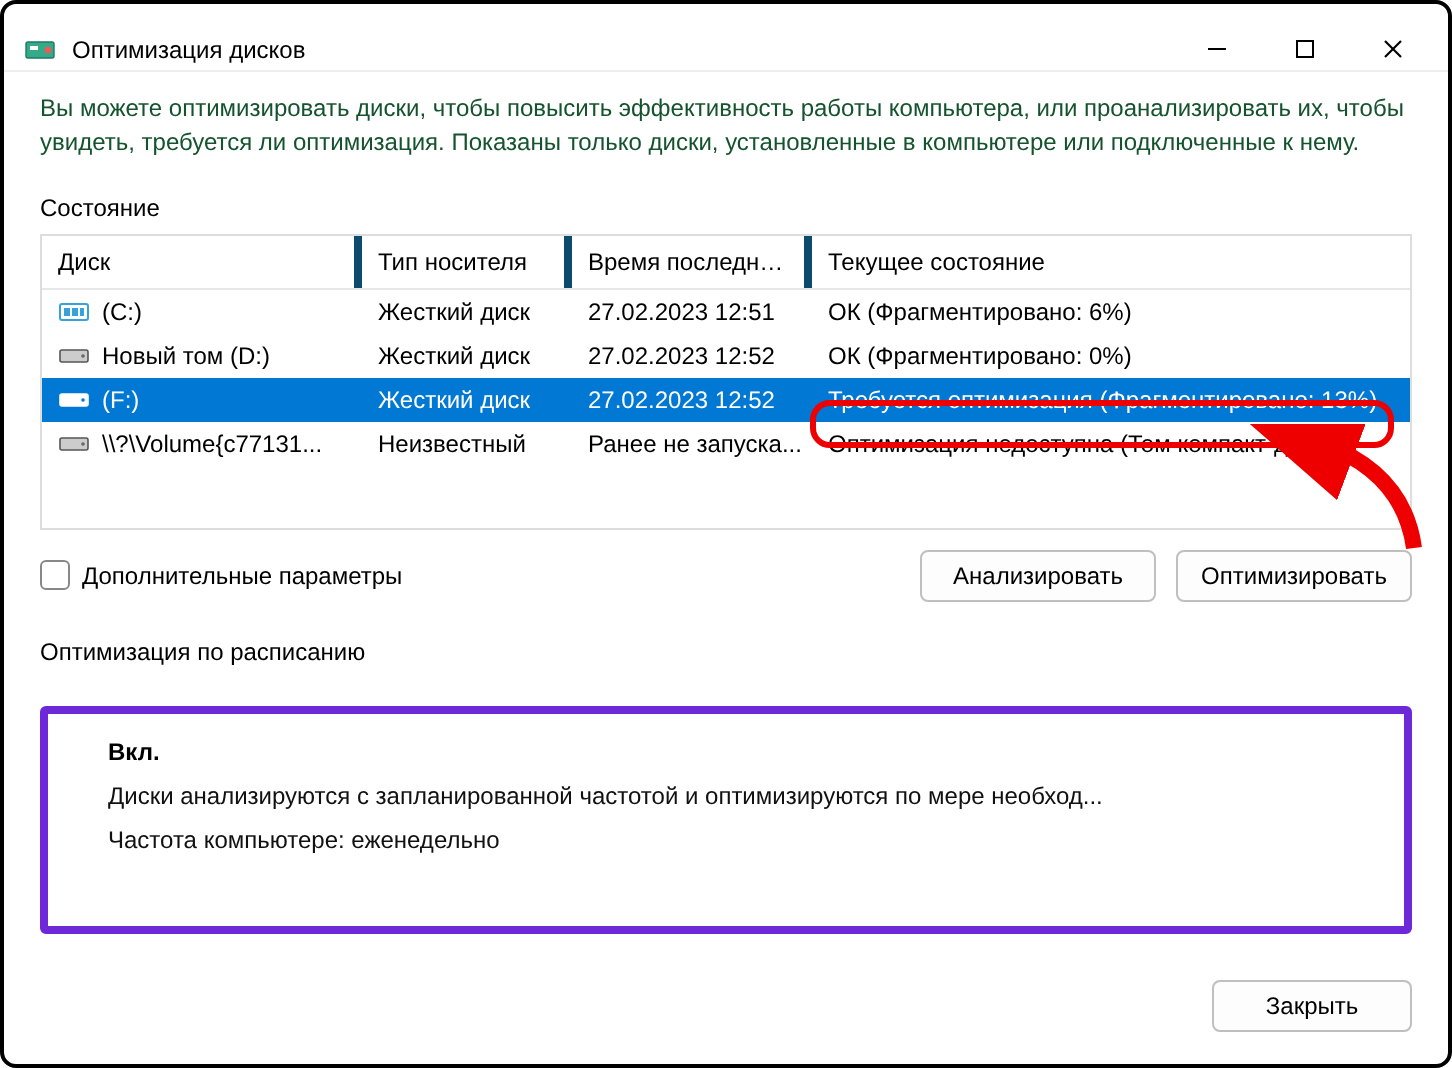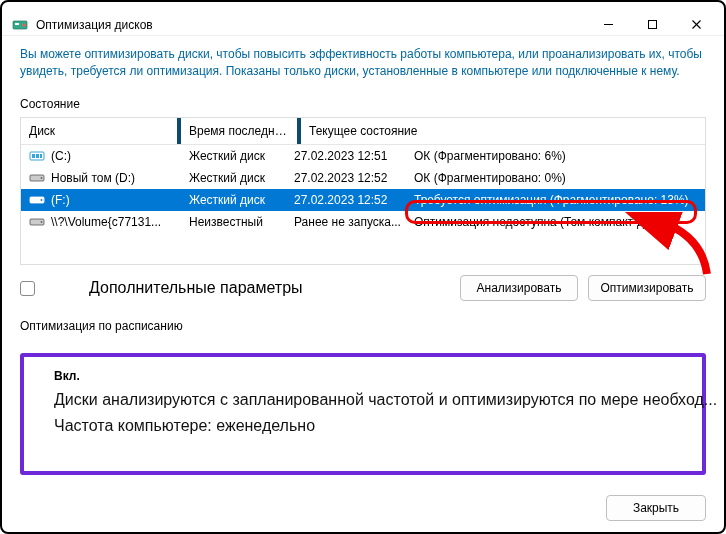--- a/index.html
+++ b/index.html
@@ -36,21 +36,21 @@
   }
   .titlebar .title { flex: 0 0 auto; font-size: 12px; }
   .titlebar .spacer { flex: 1; }
   .winbtn {
     width: 44px; height: 30px;
     display: flex; align-items: center; justify-content: center;
     color: #000;
   }
   .winbtn svg { width: 11px; height: 11px; }
   .content { padding: 10px 18px 6px 18px; display: flex; flex-direction: column; flex: 1; }
-  .intro { font-size: 12px; line-height: 1.45; margin-bottom: 16px; color: #0369a1; }
+  .intro { font-size: 12px; line-height: 1.45; margin-bottom: 16px; color: #14532d; }
   .section-label { font-size: 12px; margin-bottom: 6px; color: #000000; }
   .table {
     border: 1px solid #ddd;
     border-bottom: none;
   }
   .thead {
     display: flex;
     background: #fff;
     border-bottom: 1px solid #e6e6e6;
   }
@@ -94,42 +94,42 @@
     margin-top: 10px;
     gap: 10px;
   }
   .controls-row .grow { flex: 1; }
   .checkbox {
     width: 15px; height: 15px;
     border: 1px solid #888; border-radius: 3px;
     display: inline-block; margin-right: 6px;
     vertical-align: -3px;
   }
-  .chklabel { font-size: 16px; margin-left: 48px; }
+  .chklabel { font-size: 12px; }
   .btn {
     border: 1px solid #bfbfbf;
     background: #fdfdfd;
     border-radius: 4px;
     padding: 5px 0;
     font-size: 12px;
     text-align: center;
     font-family: inherit;
     min-width: 118px;
   }
   .sched-label { font-size: 12px; margin-top: 18px; margin-bottom: 20px; }
   .sched-box {
     border: 4px solid #6d28d9;
     border-radius: 3px;
     padding: 12px 14px 28px 30px;
     display: flex;
     gap: 10px;
   }
   .sched-left { flex: 1; }
   .sched-left .bold { font-weight: 600; margin-bottom: 8px; }
-  .sched-left .line { font-size: 16px; margin-bottom: 8px; color: #111; overflow: hidden; text-overflow: ellipsis; white-space: nowrap; }
+  .sched-left .line { font-size: 12px; margin-bottom: 8px; color: #111; overflow: hidden; text-overflow: ellipsis; white-space: nowrap; }
   .footer {
     display: flex; justify-content: flex-end;
     padding: 14px 18px 16px;
   }
 </style>
 </head>
 <body>
 
 <div class="window">
 
@@ -162,20 +162,21 @@
   </div>
 
   <div class="content">
     <p class="intro">Вы можете оптимизировать диски, чтобы повысить эффективность работы  компьютера, или проанализировать их, чтобы увидеть, требуется ли оптимизация. Показаны только диски, установленные в компьютере или подключенные к нему.</p>
 
     <div class="section-label">Состояние</div>
 
     <div class="table">
       <div class="thead">
         <div class="th col-disk">Диск</div>
+        <div class="th col-type">Тип носителя</div>
         <div class="th col-time">Время последнег...</div>
         <div class="th col-status">Текущее состояние</div>
       </div>
     </div>
     <div class="tbody-wrap">
       <div id="rows">
           <div class="row">
             <div class="cell col-disk">
               <span class="diskicon">
                 <svg viewBox="0 0 16 12">

